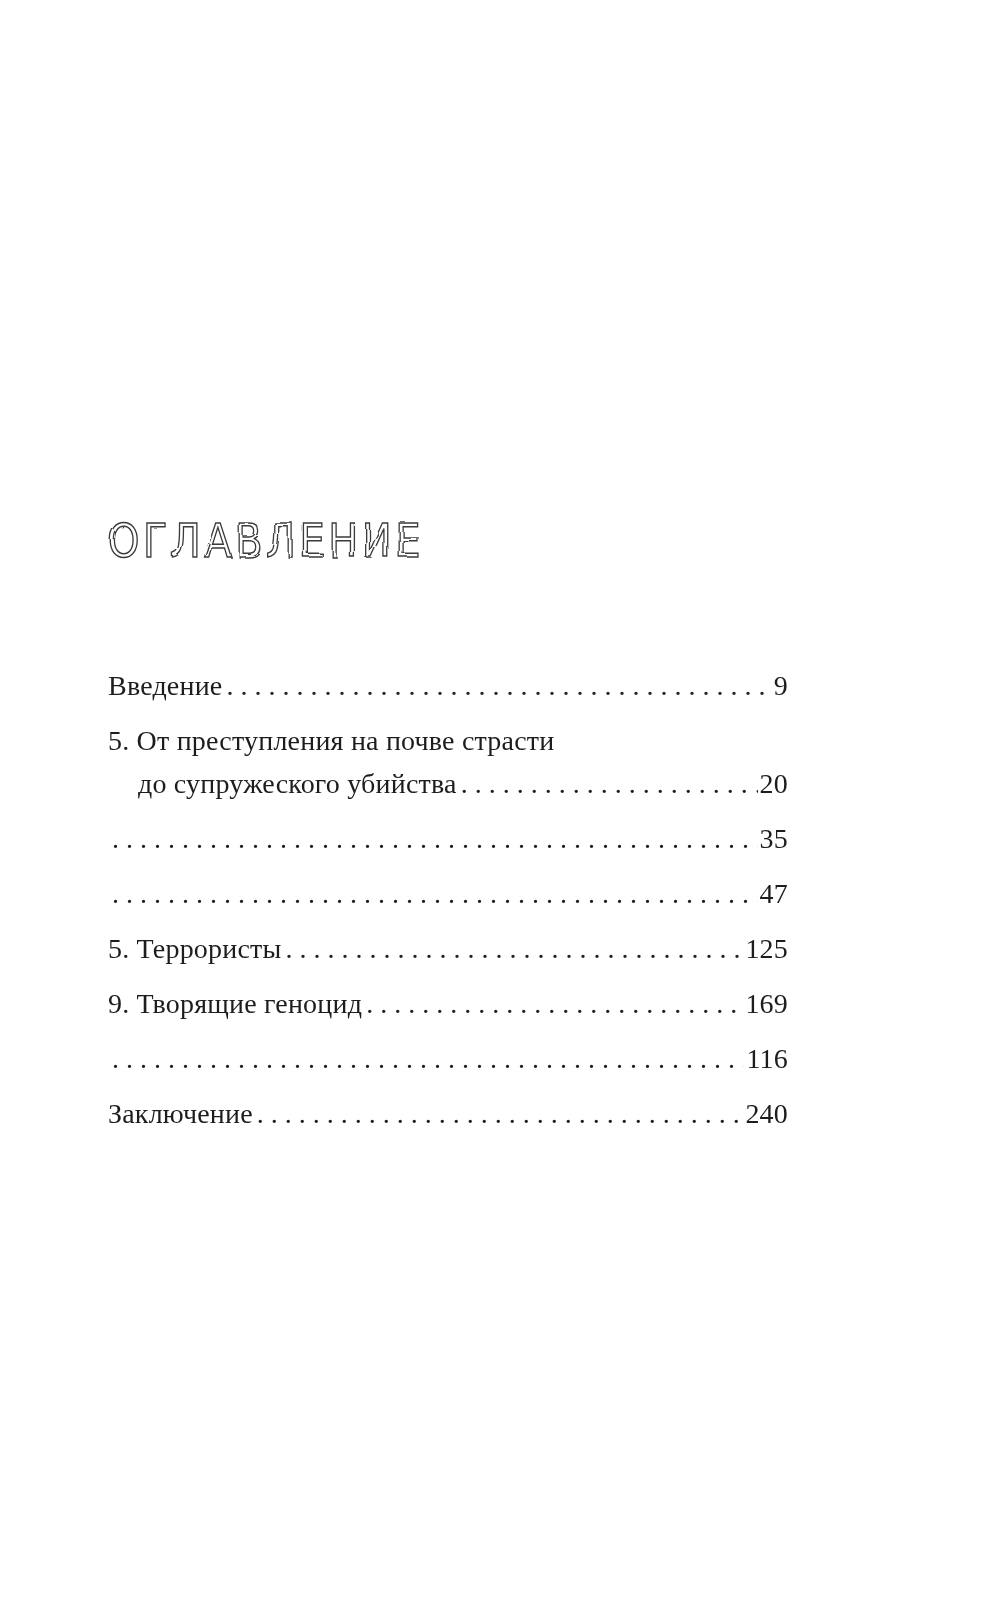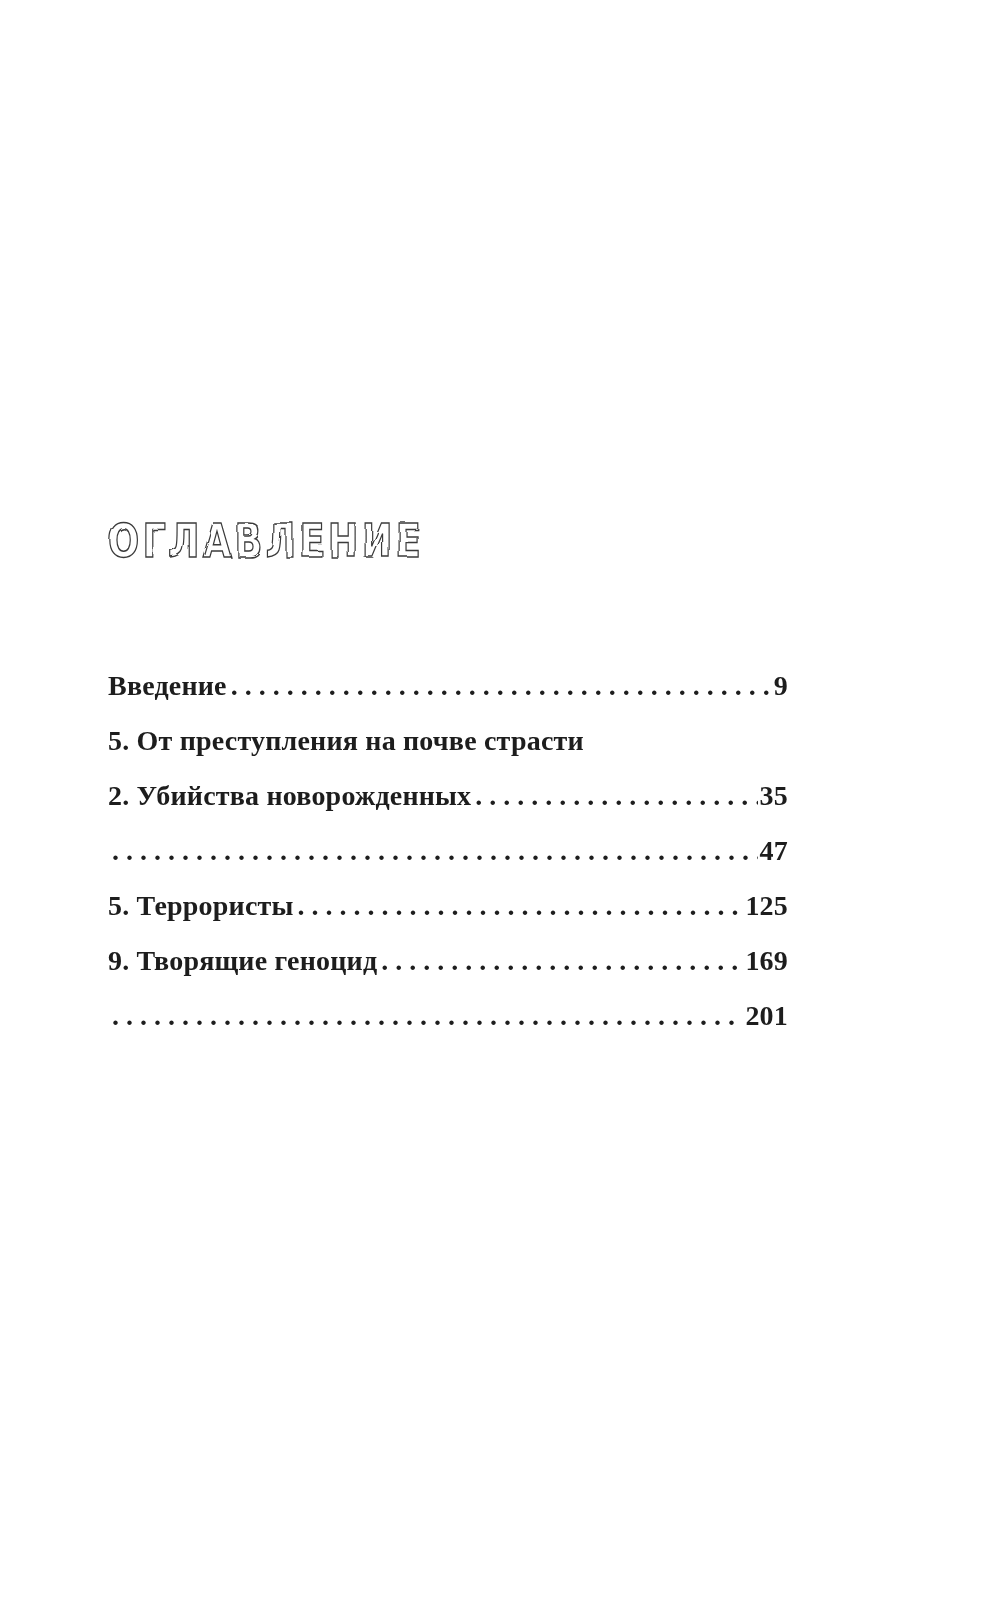--- a/index.html
+++ b/index.html
@@ -8,21 +8,20 @@
     background: #ffffff;
   }
   .page {
     position: relative;
     width: 1000px;
     height: 1308px;
     background: #ffffff;
     overflow: hidden;
     font-family: "Liberation Serif", serif;
     color: #1d1d1d;
-    font-weight: bold;
   }
   .title-wrap {
     position: absolute;
     left: 107px;
     top: 500px;
     width: 440px;
     height: 72px;
   }
   .toc {
     position: absolute;
@@ -89,25 +88,29 @@
         <span class="label">Введение</span>
         <span class="leader"></span>
         <span class="pagenum">9</span>
       </div>
     </div>
 
     <div class="entry">
       <div class="line">
         <span class="label">5. От преступления на почве страсти</span>
       </div>
+      <div class="line cont">
+        <span class="label">до супружеского убийства</span>
+        <span class="leader"></span>
+        <span class="pagenum">20</span>
+      </div>
     </div>
 
     <div class="entry">
       <div class="line">
-        <span class="label">2. Убийства новорожденных</span>
         <span class="leader"></span>
         <span class="pagenum">35</span>
       </div>
     </div>
 
 
     <div class="entry">
       <div class="line">
         <span class="leader"></span>
         <span class="pagenum">47</span>
@@ -126,19 +129,26 @@
       <div class="line">
         <span class="label">9. Творящие геноцид</span>
         <span class="leader"></span>
         <span class="pagenum">169</span>
       </div>
     </div>
 
     <div class="entry">
       <div class="line">
         <span class="leader"></span>
-        <span class="pagenum">201</span>
+        <span class="pagenum">116</span>
       </div>
     </div>
 
+    <div class="entry">
+      <div class="line">
+        <span class="label">Заключение</span>
+        <span class="leader"></span>
+        <span class="pagenum">240</span>
+      </div>
+    </div>
 
   </div>
 </div>
 
 </body></html>

